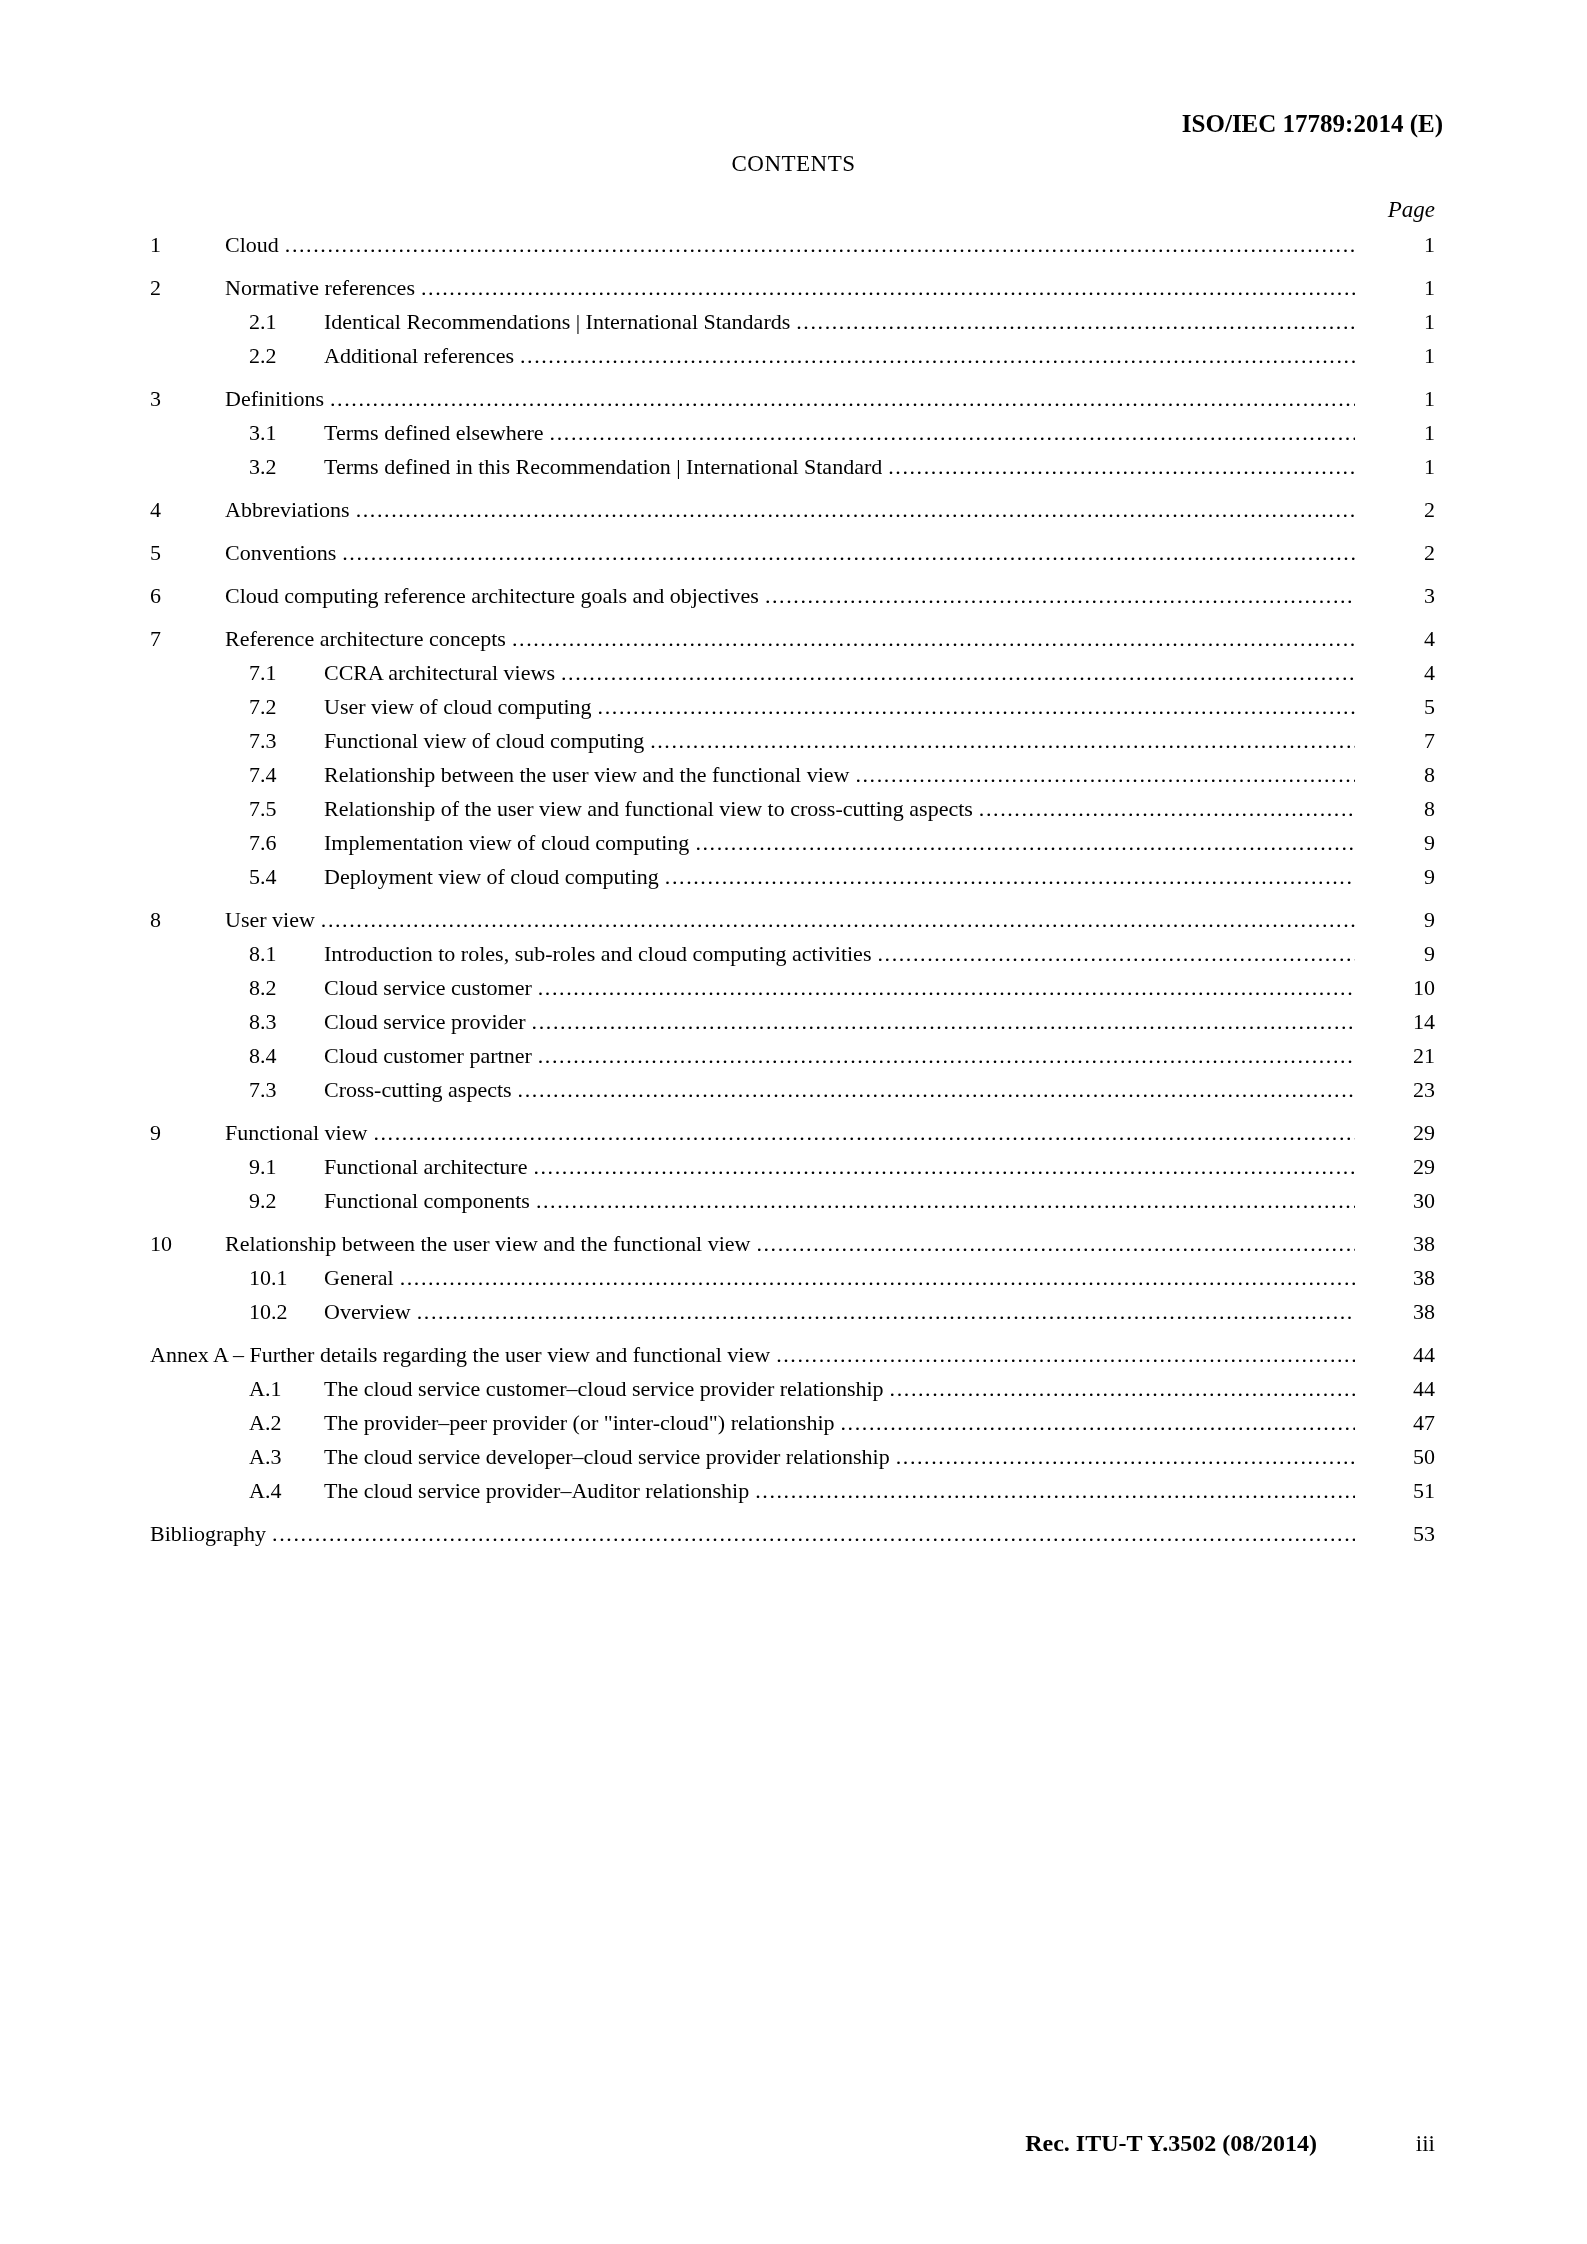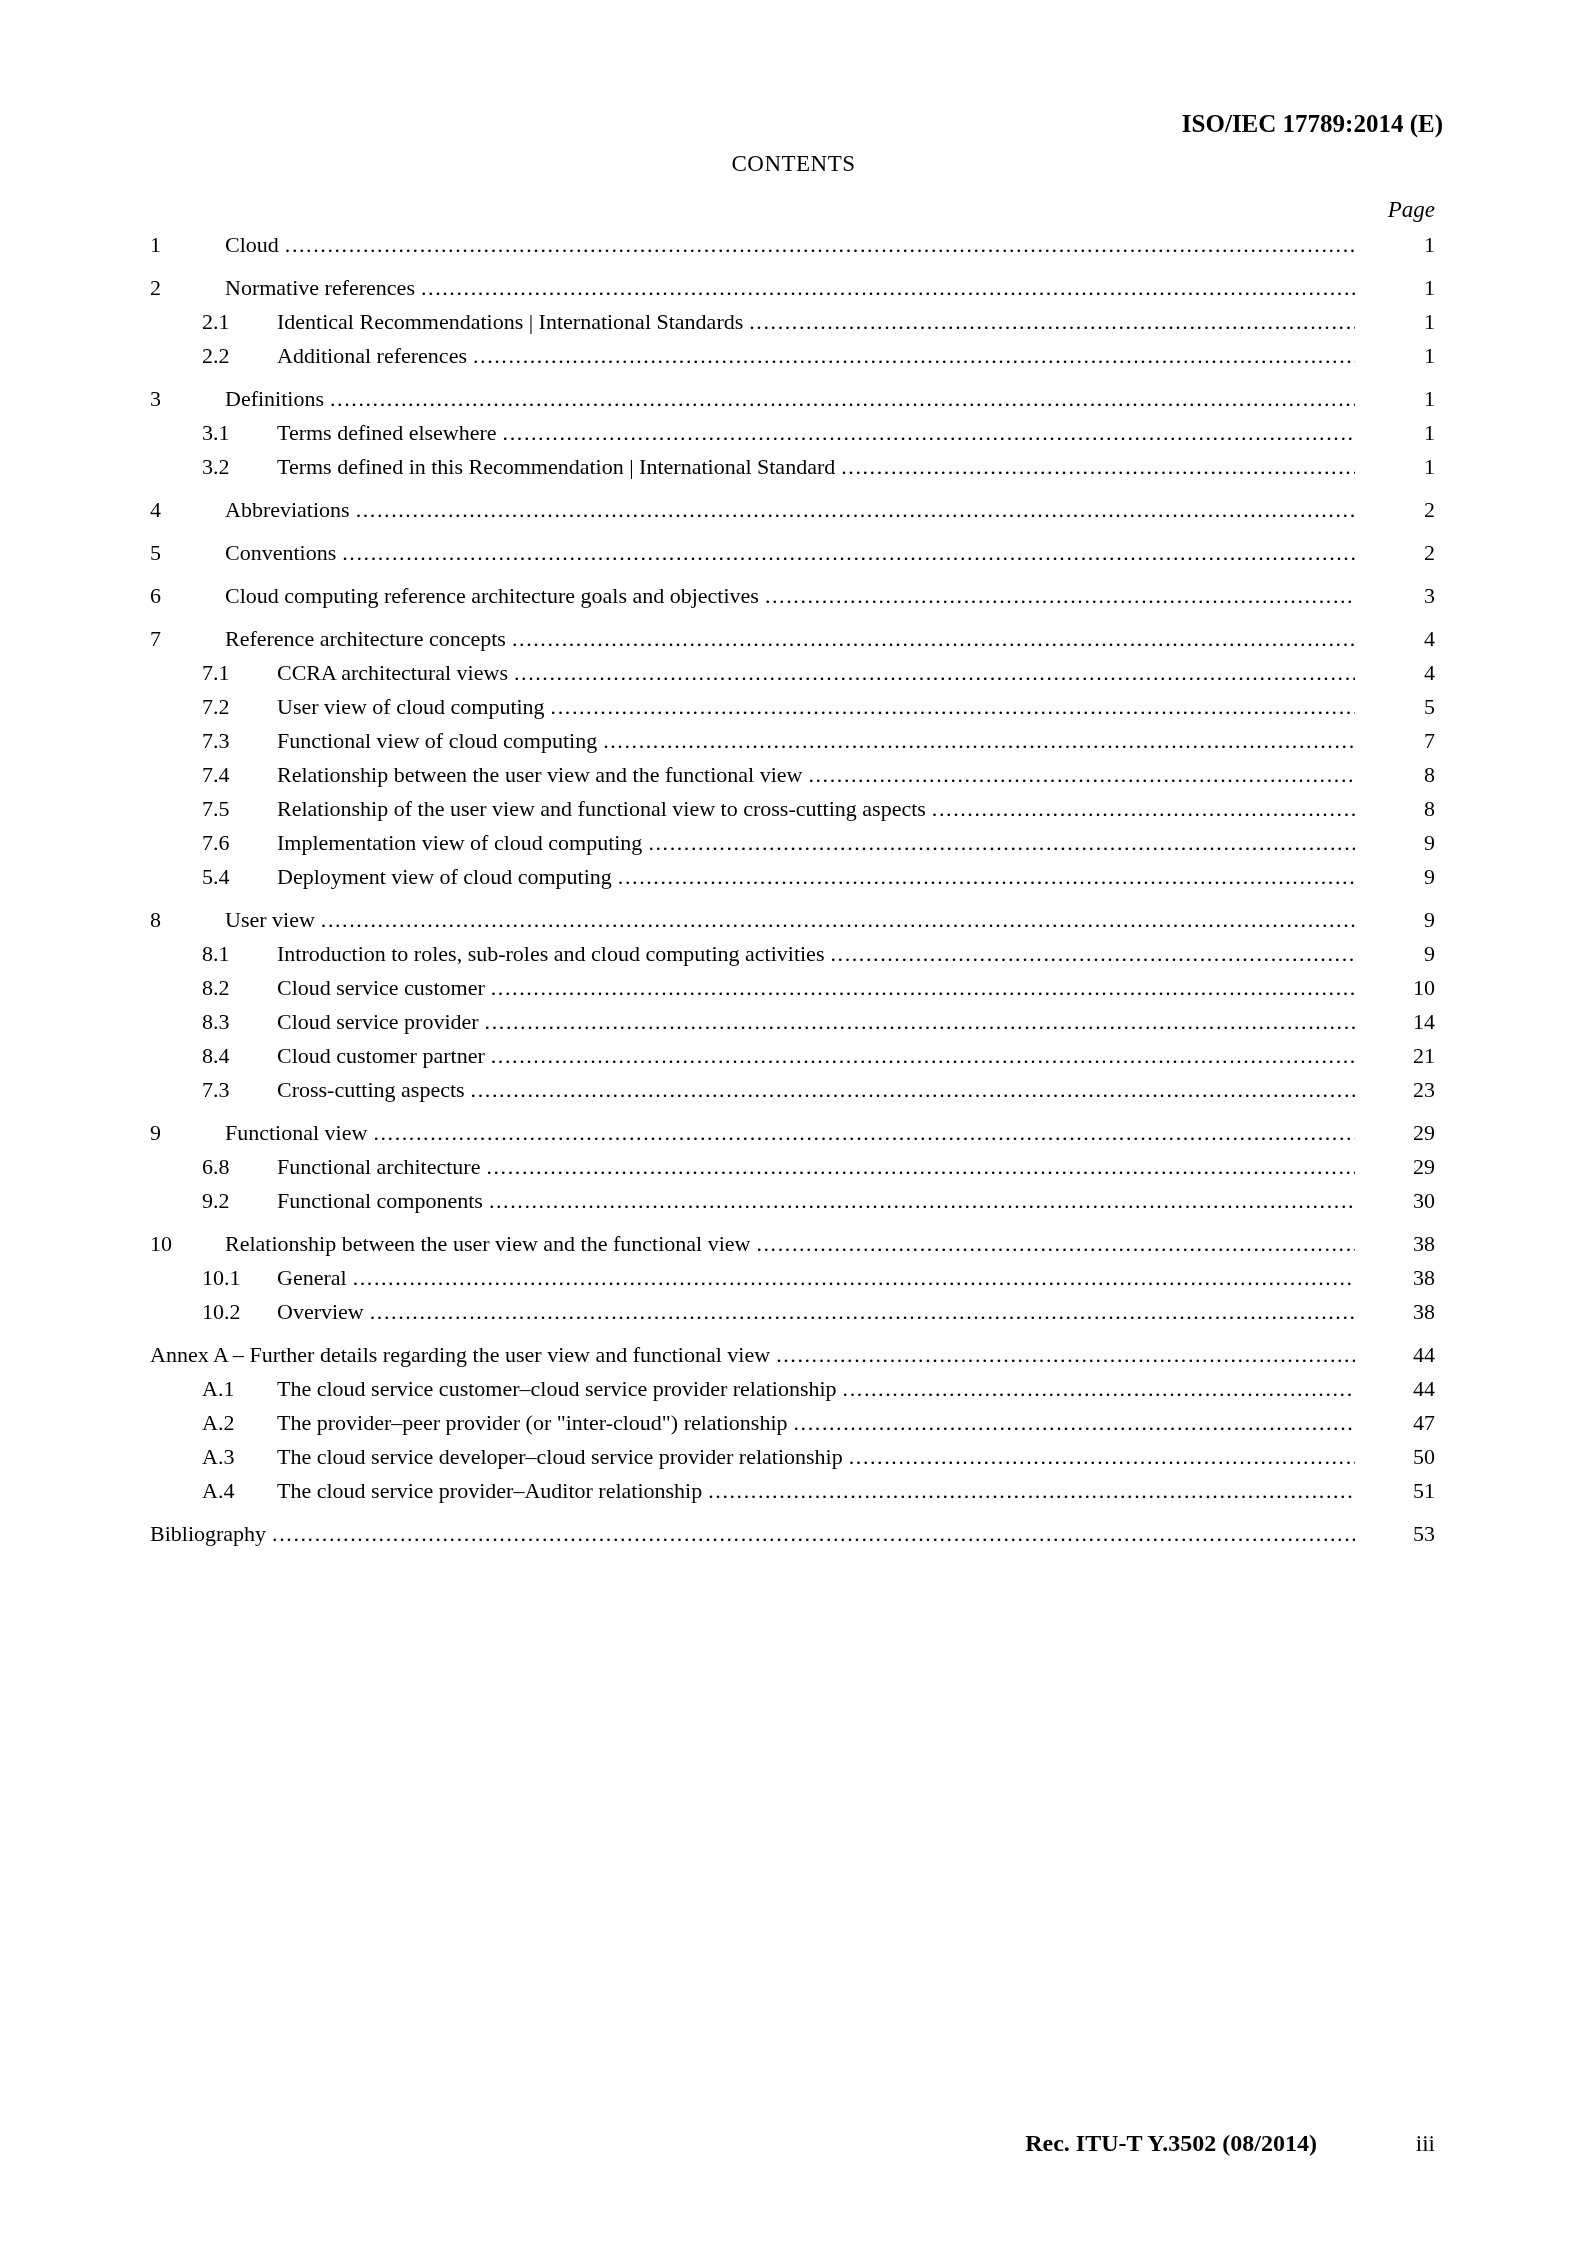--- a/index.html
+++ b/index.html
@@ -25,21 +25,21 @@
     font-style: italic; font-size: 23px;
   }
   .toc {
     position: absolute; left: 150px; top: 232px; width: 1285px;
     font-size: 22px;
   }
   .row { display: flex; align-items: baseline; height: 34px; }
   .row.tl { margin-top: 9px; }
   .row.tl:first-child { margin-top: 0; }
   .num { flex: none; width: 75px; }
-  .row.sub .num { margin-left: 52px; }
+  .row.sub .num { margin-left: 99px; }
   .title { flex: none; white-space: nowrap; }
   .dots {
     flex: 1 1 auto; overflow: hidden; white-space: nowrap;
     margin-left: 6px; min-width: 0;
   }
   .dots::after {
     content: "..........................................................................................................................................................................................................................................";
     letter-spacing: 1.6px;
   }
   .pagenum { flex: none; width: 80px; text-align: right; }
@@ -202,21 +202,21 @@
       <span class="dots"></span>
       <span class="pagenum">23</span>
     </div>
     <div class="row tl">
       <span class="num">9</span>
       <span class="title">Functional view</span>
       <span class="dots"></span>
       <span class="pagenum">29</span>
     </div>
     <div class="row sub">
-      <span class="num">6.8</span>
+      <span class="num">9.1</span>
       <span class="title">Functional architecture</span>
       <span class="dots"></span>
       <span class="pagenum">29</span>
     </div>
     <div class="row sub">
       <span class="num">9.2</span>
       <span class="title">Functional components</span>
       <span class="dots"></span>
       <span class="pagenum">30</span>
     </div>

